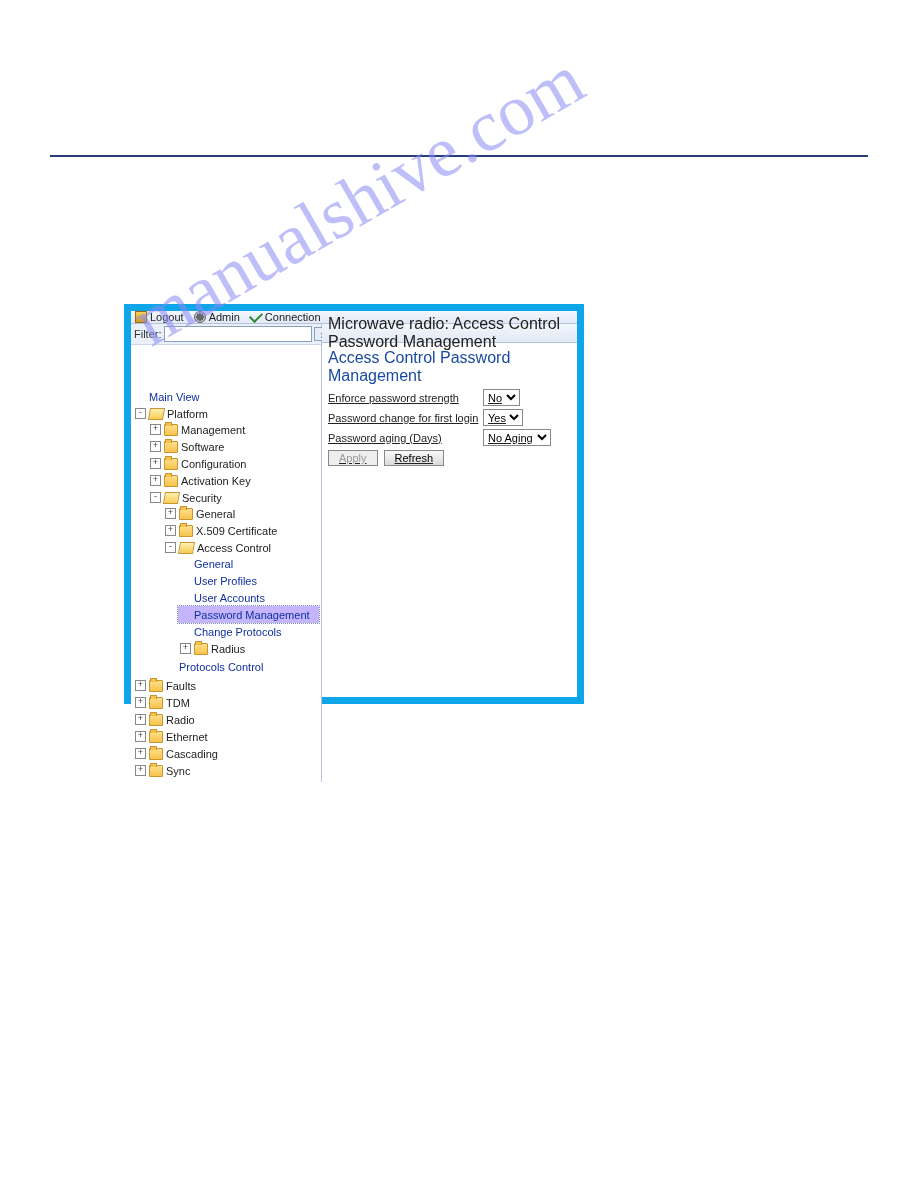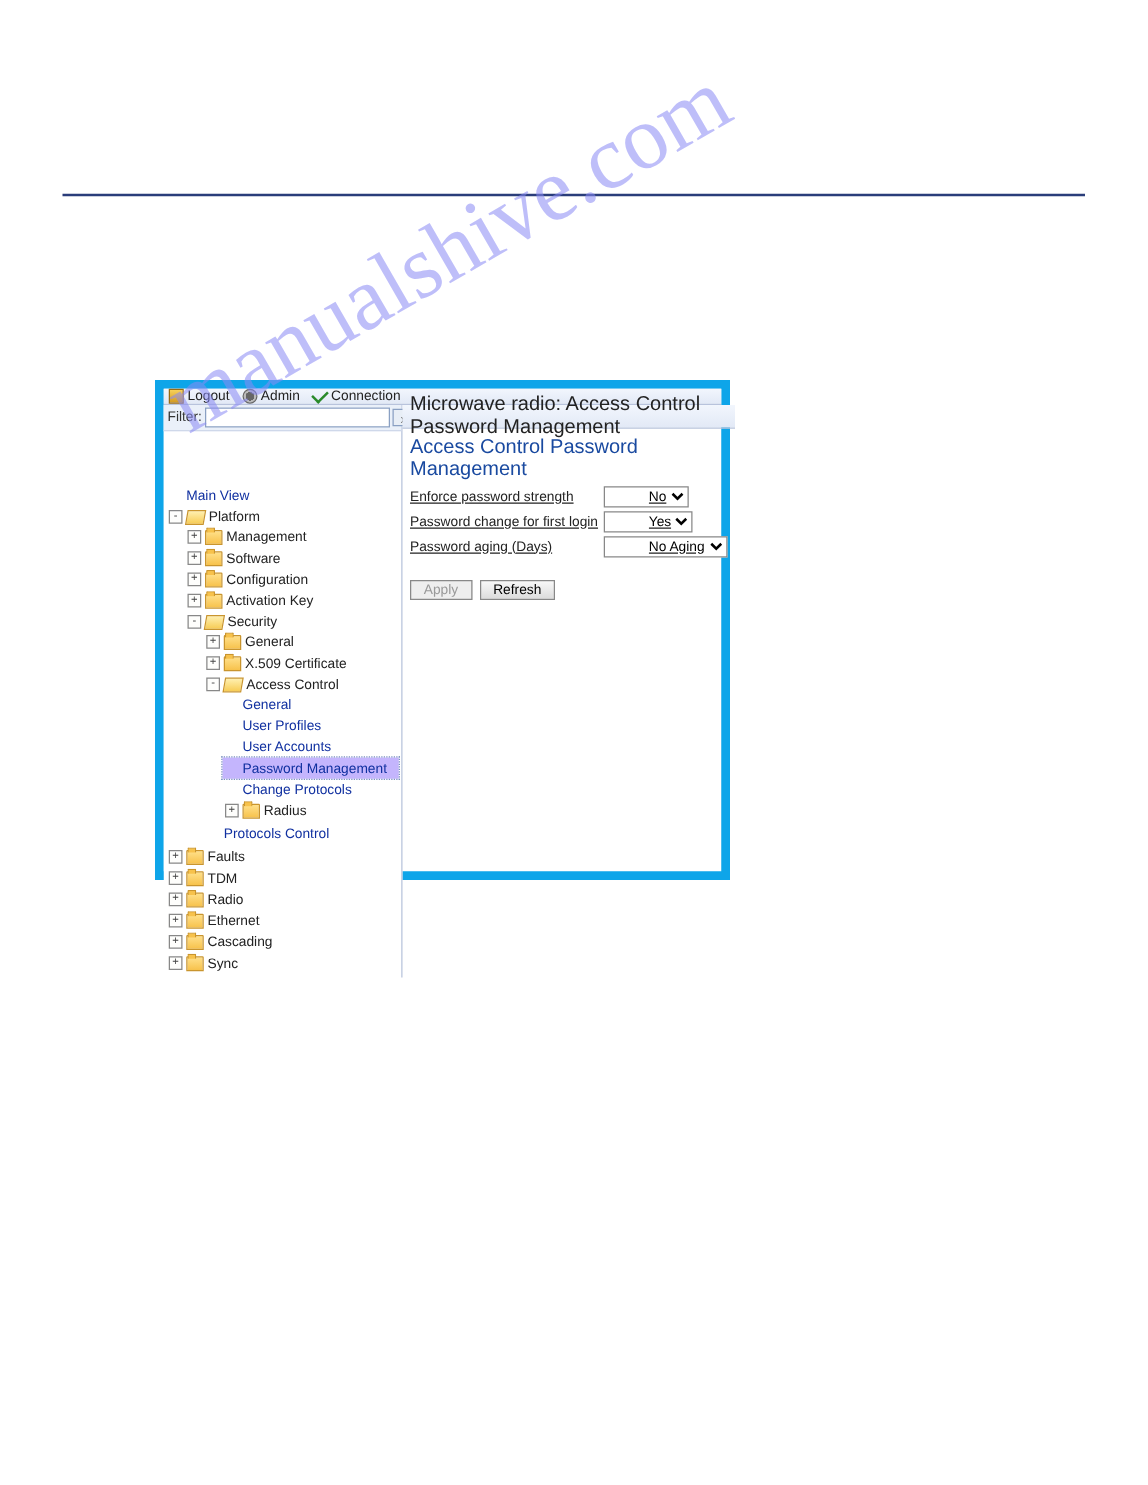--- a/index.html
+++ b/index.html
@@ -181,23 +181,22 @@
   display: flex; align-items: center;
   margin: 3px 0;
   text-decoration: underline;
 }
 .flabel { width: 155px; }
 .fsel {
   font-size: 11px;
   border:1px solid #888;
   background:#fff;
   height: 17px;
-  padding-left: 31px;
-}
-.btns { margin-top: 18px; display: flex; gap: 6px; }
+}
+.btns { margin-top: 4px; display: flex; gap: 6px; text-decoration: underline; }
 .btn {
   font-size: 11px;
   padding: 1px 10px;
   border: 1px solid #888;
   background: linear-gradient(#f8f8f8,#dcdcdc);
   cursor: pointer;
 }
 .btn[disabled]{ color:#999; background:#eee; cursor:default;}
 </style>
 </head>

